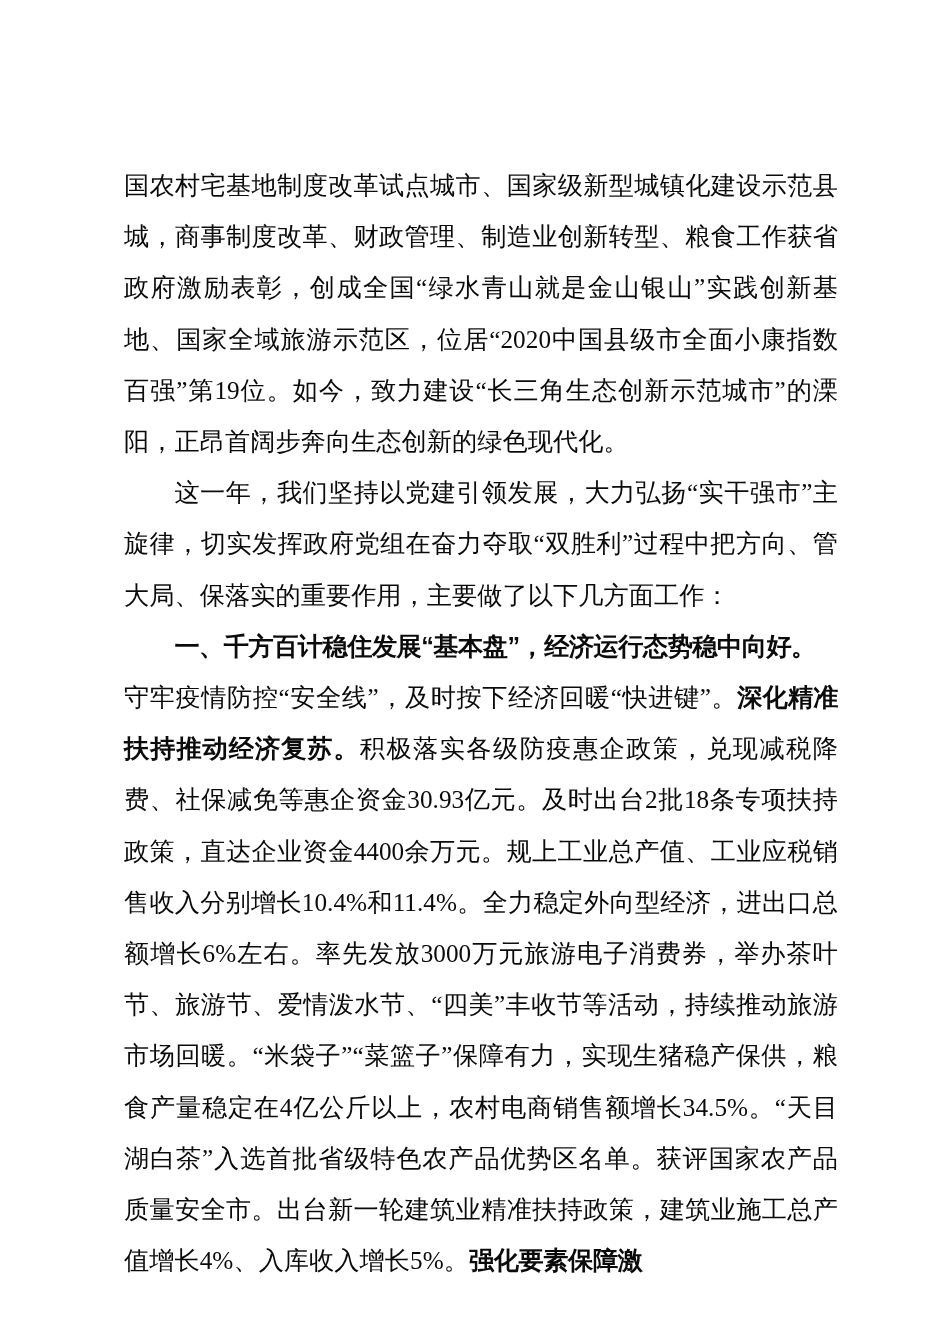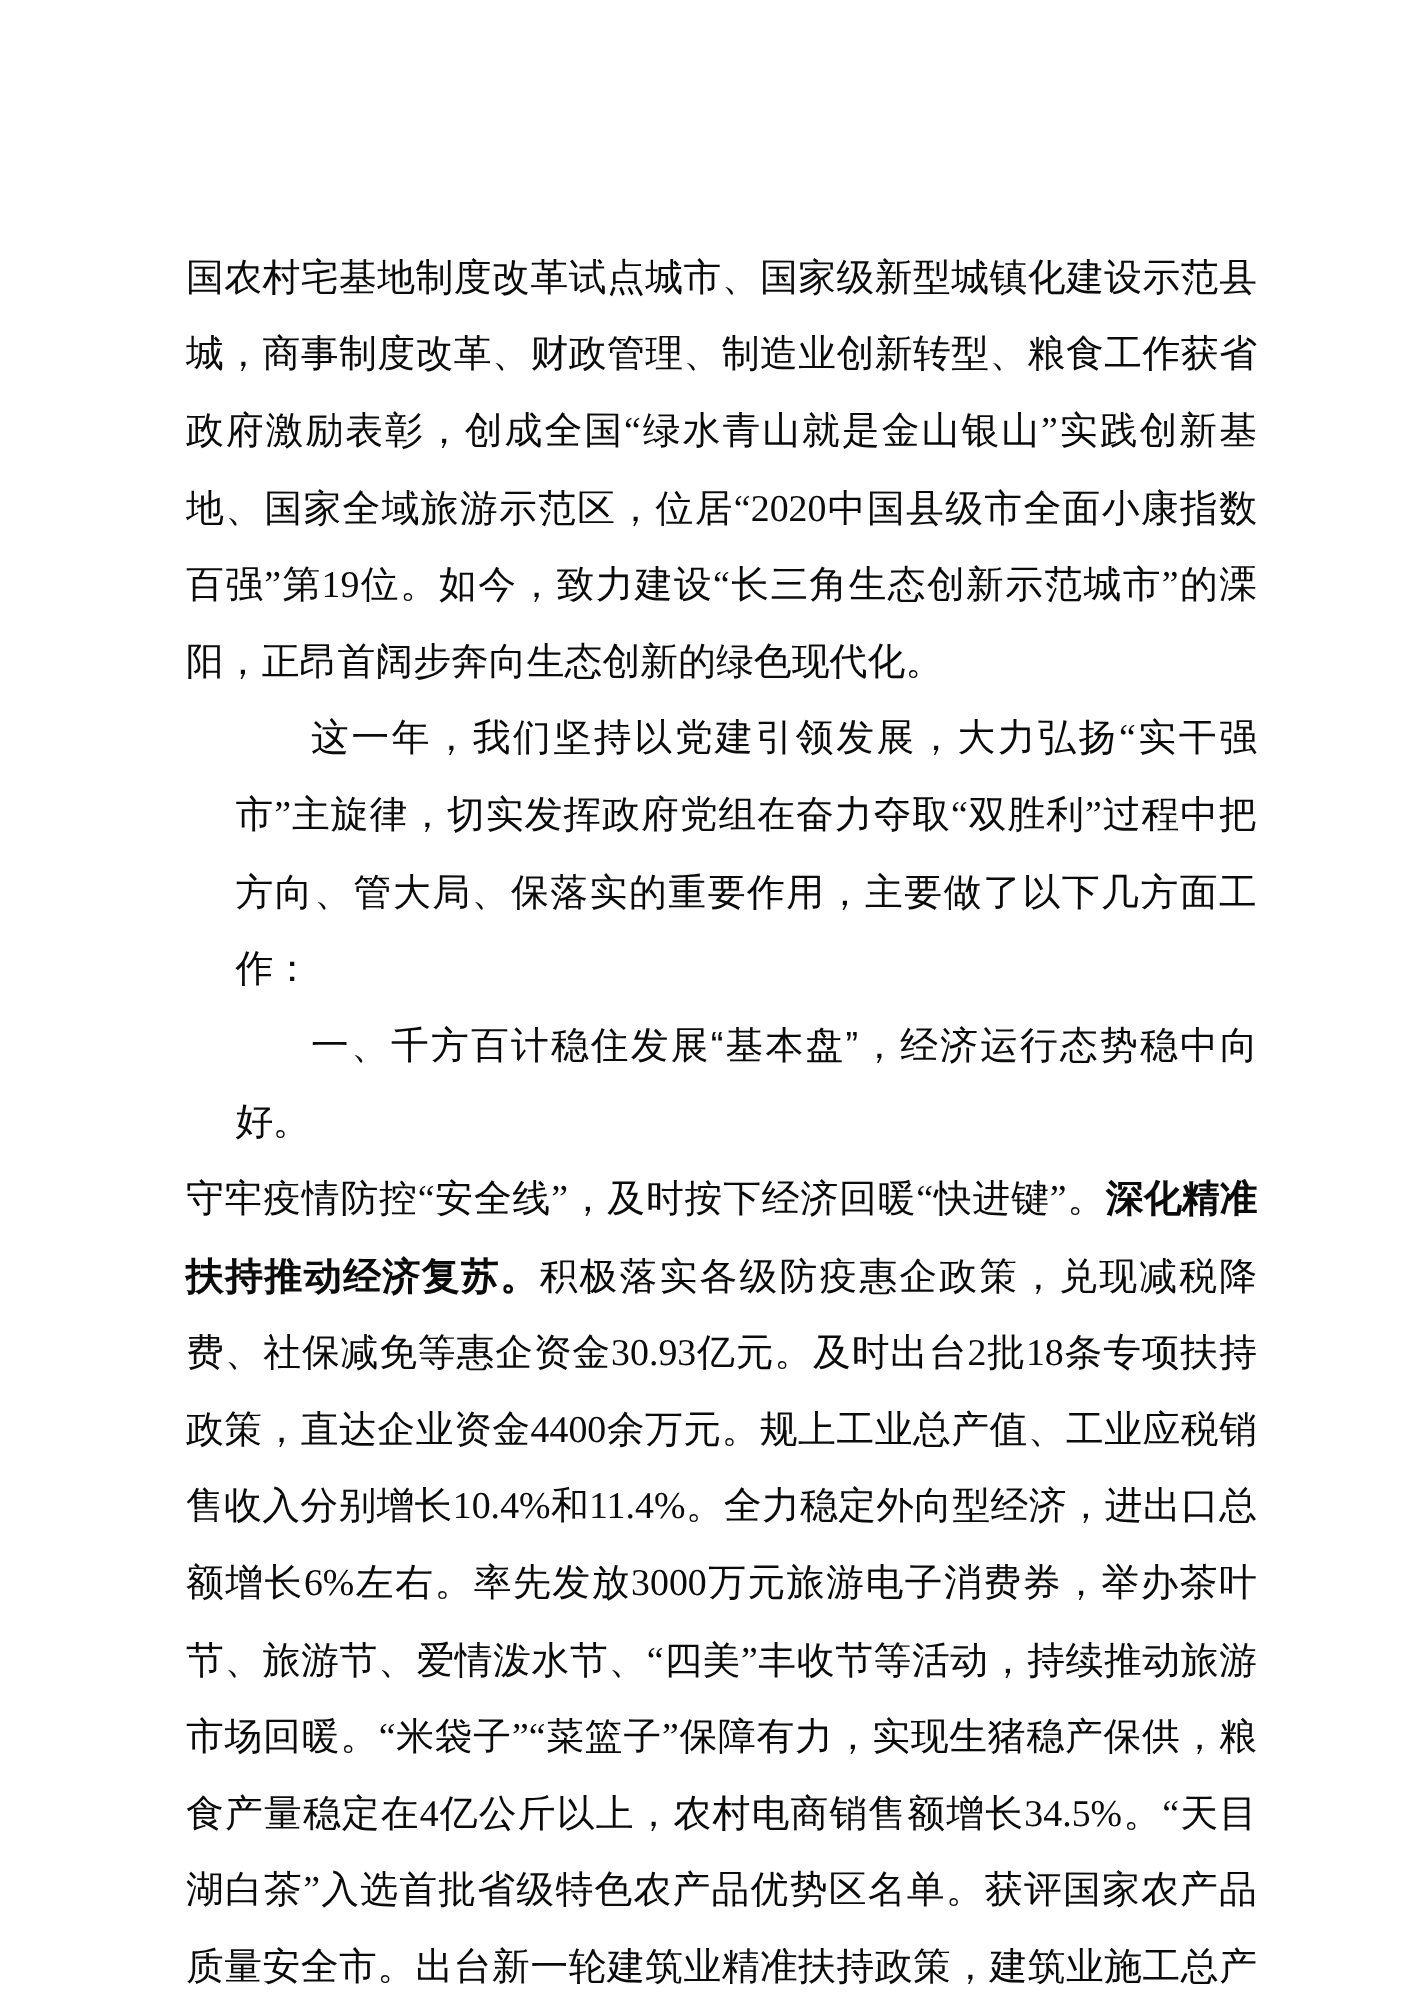--- a/index.html
+++ b/index.html
@@ -35,31 +35,30 @@
     text-align-last: left;
     text-justify: inter-character;
     letter-spacing: 0.05px;
     word-break: break-all;
     font-family: "Liberation Serif", "DejaVu Serif", serif;
     font-weight: 400;
     color: #0b0b0b;
   }
   .para.indent {
     text-indent: 50.4px;
-    margin-left: 33px;
   }
   .b-hei {
     font-family: "Liberation Sans", "DejaVu Sans", sans-serif;
     font-weight: 700;
     letter-spacing: -0.4px;
   }
   
   .run-hei {
     font-family: "Liberation Sans", "DejaVu Sans", sans-serif;
-    font-weight: 400;
+    font-weight: 700;
     letter-spacing: -0.5px;
   }
 </style>
 </head>
 <body>
 
 <div id="page">
   <div id="content">
 
     <p class="para"><span>国农村宅基地制度改革试点城市、国家级新型城镇化建设示范县城，商事制度改革、财政管理、制造业创新转型、粮食工作获省政府激励表彰，创成全国“绿水青山就是金山银山”实践创新基地、国家全域旅游示范区，位居“2020中国县级市全面小康指数百强”第19位。如今，致力建设“长三角生态创新示范城市”的溧阳，正昂首阔步奔向生态创新的绿色现代化。</span></p>

